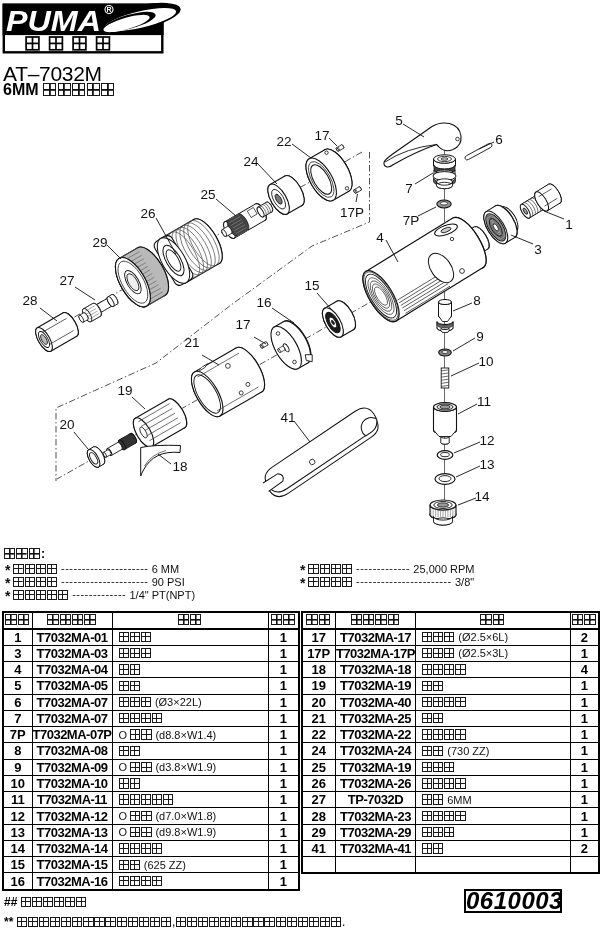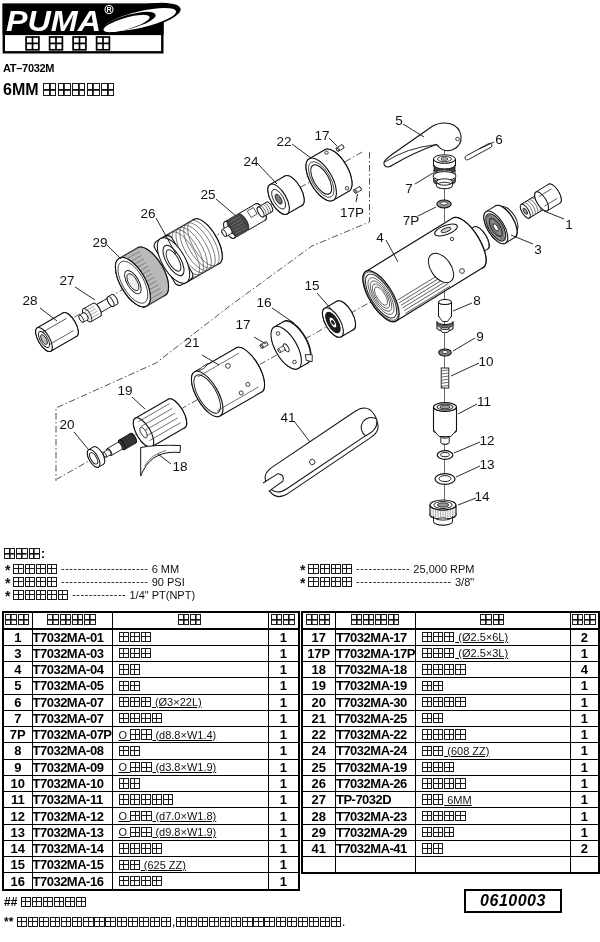--- a/index.html
+++ b/index.html
@@ -16,22 +16,22 @@
 .abs{position:absolute;}
 .sp{position:absolute;font-size:11.5px;color:#111;white-space:nowrap;}
 .sp .ast{font-weight:bold;margin-right:3px;font-size:14px;line-height:11px;vertical-align:-2px;}
 .sp .dsh{letter-spacing:0.5px;font-size:11px;position:relative;top:-1px;}
 .lat{font-size:11px;color:#111;}
 table.pt{position:absolute;top:610.5px;border-collapse:collapse;table-layout:fixed;}
 table.pt td{border:1px solid #000;padding:0;overflow:hidden;white-space:nowrap;
 height:15.27px;font-size:12px;color:#000;}
 table.pt tr.hd td{border-bottom:2px solid #000;height:15px;text-align:center;}
 table.pt td.sn{text-align:center;font-weight:bold;font-size:13px;}
-table.pt td.cd{text-align:left;font-weight:bold;font-size:13px;letter-spacing:-0.5px;}
-table.pt td.nm{padding-left:6px;font-size:11.5px;text-decoration:underline;}
+table.pt td.cd{text-align:center;font-weight:bold;font-size:13px;letter-spacing:-0.5px;}
+table.pt td.nm{padding-left:6px;font-size:11.5px;}
 table.pt td.qy{text-align:center;font-weight:bold;font-size:13px;}
 table.pt td:first-child{border-left:2px solid #000;}
 table.pt td:last-child{border-right:2px solid #000;}
 table.pt tr.hd td{border-top:2px solid #000;}
 table.pt tr:last-child td{border-bottom:2px solid #000;}
 </style></head><body>
 <svg width="190" height="58" style="position:absolute;left:0;top:0" viewBox="0 0 190 58">
     <rect x="3.8" y="4.8" width="158.5" height="47.5" fill="#fff" stroke="#000" stroke-width="2.4"></rect>
     <rect x="2.6" y="3.6" width="161" height="31.5" fill="#000"></rect>
     <g transform="rotate(-12 139 17.5)">
@@ -63,21 +63,21 @@
       <rect x="73.1" y="37.0" width="12.8" height="12.8"></rect>
       <line x1="73.1" y1="43.4" x2="85.9" y2="43.4"></line>
       <line x1="79.5" y1="37.0" x2="79.5" y2="49.8"></line>
     </g>
     <g stroke="#000" stroke-width="1.7" fill="none">
       <rect x="96.6" y="37.0" width="12.8" height="12.8"></rect>
       <line x1="96.6" y1="43.4" x2="109.4" y2="43.4"></line>
       <line x1="103.0" y1="37.0" x2="103.0" y2="49.8"></line>
     </g>
   </svg>
-<div class="abs" style="left:3px;top:62px;font-size:11px;font-weight:bold;letter-spacing:-0.3px;">AT–7032M</div>
+<div class="abs" style="left:3px;top:62px;font-size:21px;font-weight:normal;letter-spacing:-0.3px;">AT–7032M</div>
 <div class="abs" style="left:3px;top:80.5px;font-size:16px;font-weight:bold;">6MM <i class="k k14b"></i><i class="k k14b"></i><i class="k k14b"></i><i class="k k14b"></i><i class="k k14b"></i></div>
 <svg class="abs" style="left:0;top:0" width="600" height="560" viewBox="0 0 600 560">
     <line x1="362.0" y1="152.0" x2="45.0" y2="334.0" stroke="#333" stroke-width="0.85" stroke-dasharray="6.5,2.5,1.5,2.5"></line>
     <path d="M369.5,152 L369.5,222 L312,246 L231,305 L156,363 L56,408 L56,481" fill="none" stroke="#333" stroke-width="0.85" stroke-dasharray="6.5,2.5,1.5,2.5"></path>
     <line x1="390.0" y1="291.0" x2="57.0" y2="479.0" stroke="#333" stroke-width="0.85" stroke-dasharray="6.5,2.5,1.5,2.5"></line>
     <line x1="444.5" y1="150.0" x2="444.5" y2="222.0" stroke="#444" stroke-width="0.8"></line>
     <line x1="444.5" y1="240.0" x2="444.5" y2="500.0" stroke="#444" stroke-width="0.8"></line>
     <ellipse cx="481.1" cy="237.9" rx="5.46" ry="13.00" transform="rotate(-31.5 481.1 237.9)" fill="#fff" stroke="#111" stroke-width="1.0"></ellipse>
     <path d="M464.1,233.1 L474.3,226.8 A5.46,13.00 -31.5 0 1 487.9,248.9 L477.7,255.2 A5.46,13.00 -31.5 0 1 464.1,233.1 Z" fill="#fff" stroke="#111" stroke-width="1.0"></path>
     <ellipse cx="470.9" cy="244.1" rx="5.46" ry="13.00" transform="rotate(-31.5 470.9 244.1)" fill="#fff" stroke="#111" stroke-width="1.0"></ellipse>
@@ -586,40 +586,40 @@
         <td class="qy">4</td>
       </tr>
       <tr>
         <td class="sn">19</td>
         <td class="cd">T7032MA-19</td>
         <td class="nm"><i class="k k11"></i><i class="k k11"></i></td>
         <td class="qy">1</td>
       </tr>
       <tr>
         <td class="sn">20</td>
-        <td class="cd">T7032MA-30</td>
+        <td class="cd">T7032MA-40</td>
         <td class="nm"><i class="k k11"></i><i class="k k11"></i><i class="k k11"></i><i class="k k11"></i></td>
         <td class="qy">1</td>
       </tr>
       <tr>
         <td class="sn">21</td>
         <td class="cd">T7032MA-25</td>
         <td class="nm"><i class="k k11"></i><i class="k k11"></i></td>
         <td class="qy">1</td>
       </tr>
       <tr>
         <td class="sn">22</td>
         <td class="cd">T7032MA-22</td>
         <td class="nm"><i class="k k11"></i><i class="k k11"></i><i class="k k11"></i><i class="k k11"></i></td>
         <td class="qy">1</td>
       </tr>
       <tr>
         <td class="sn">24</td>
         <td class="cd">T7032MA-24</td>
-        <td class="nm"><i class="k k11"></i><i class="k k11"></i><span class="lat"> (608 ZZ)</span></td>
+        <td class="nm"><i class="k k11"></i><i class="k k11"></i><span class="lat"> (730 ZZ)</span></td>
         <td class="qy">1</td>
       </tr>
       <tr>
         <td class="sn">25</td>
         <td class="cd">T7032MA-19</td>
         <td class="nm"><i class="k k11"></i><i class="k k11"></i><i class="k k11"></i></td>
         <td class="qy">1</td>
       </tr>
       <tr>
         <td class="sn">26</td>
@@ -654,12 +654,12 @@
       <tr>
         <td class="sn"></td>
         <td class="cd"></td>
         <td class="nm"></td>
         <td class="qy"></td>
       </tr>
     </tbody>
   </table>
 <div class="abs" style="left:4px;top:895px;font-size:12px;"><b>##</b> <i class="k k11"></i><i class="k k11"></i><i class="k k11"></i><i class="k k11"></i><i class="k k11"></i><i class="k k11"></i></div>
 <div class="abs" style="left:4px;top:915px;font-size:12px;"><b>**</b> <span style="letter-spacing:0.35px"><i class="k k11"></i><i class="k k11"></i><i class="k k11"></i><i class="k k11"></i><i class="k k11"></i><i class="k k11"></i><i class="k k11"></i><i class="k k11"></i><i class="k k11"></i><i class="k k11"></i><i class="k k11"></i><i class="k k11"></i><i class="k k11"></i><i class="k k11"></i>,<i class="k k11"></i><i class="k k11"></i><i class="k k11"></i><i class="k k11"></i><i class="k k11"></i><i class="k k11"></i><i class="k k11"></i><i class="k k11"></i><i class="k k11"></i><i class="k k11"></i><i class="k k11"></i><i class="k k11"></i><i class="k k11"></i><i class="k k11"></i><i class="k k11"></i>.</span></div>
-<div class="abs" style="left:464px;top:889px;width:94px;height:20px;border:2.5px solid #000;font-size:16px;font-weight:bold;font-style:italic;text-align:center;line-height:20px;letter-spacing:0.5px;">0610003</div>
+<div class="abs" style="left:464px;top:889px;width:94px;height:20px;border:2.5px solid #000;font-size:24px;font-weight:bold;font-style:italic;text-align:center;line-height:20px;letter-spacing:0.5px;">0610003</div>
 </body></html>

